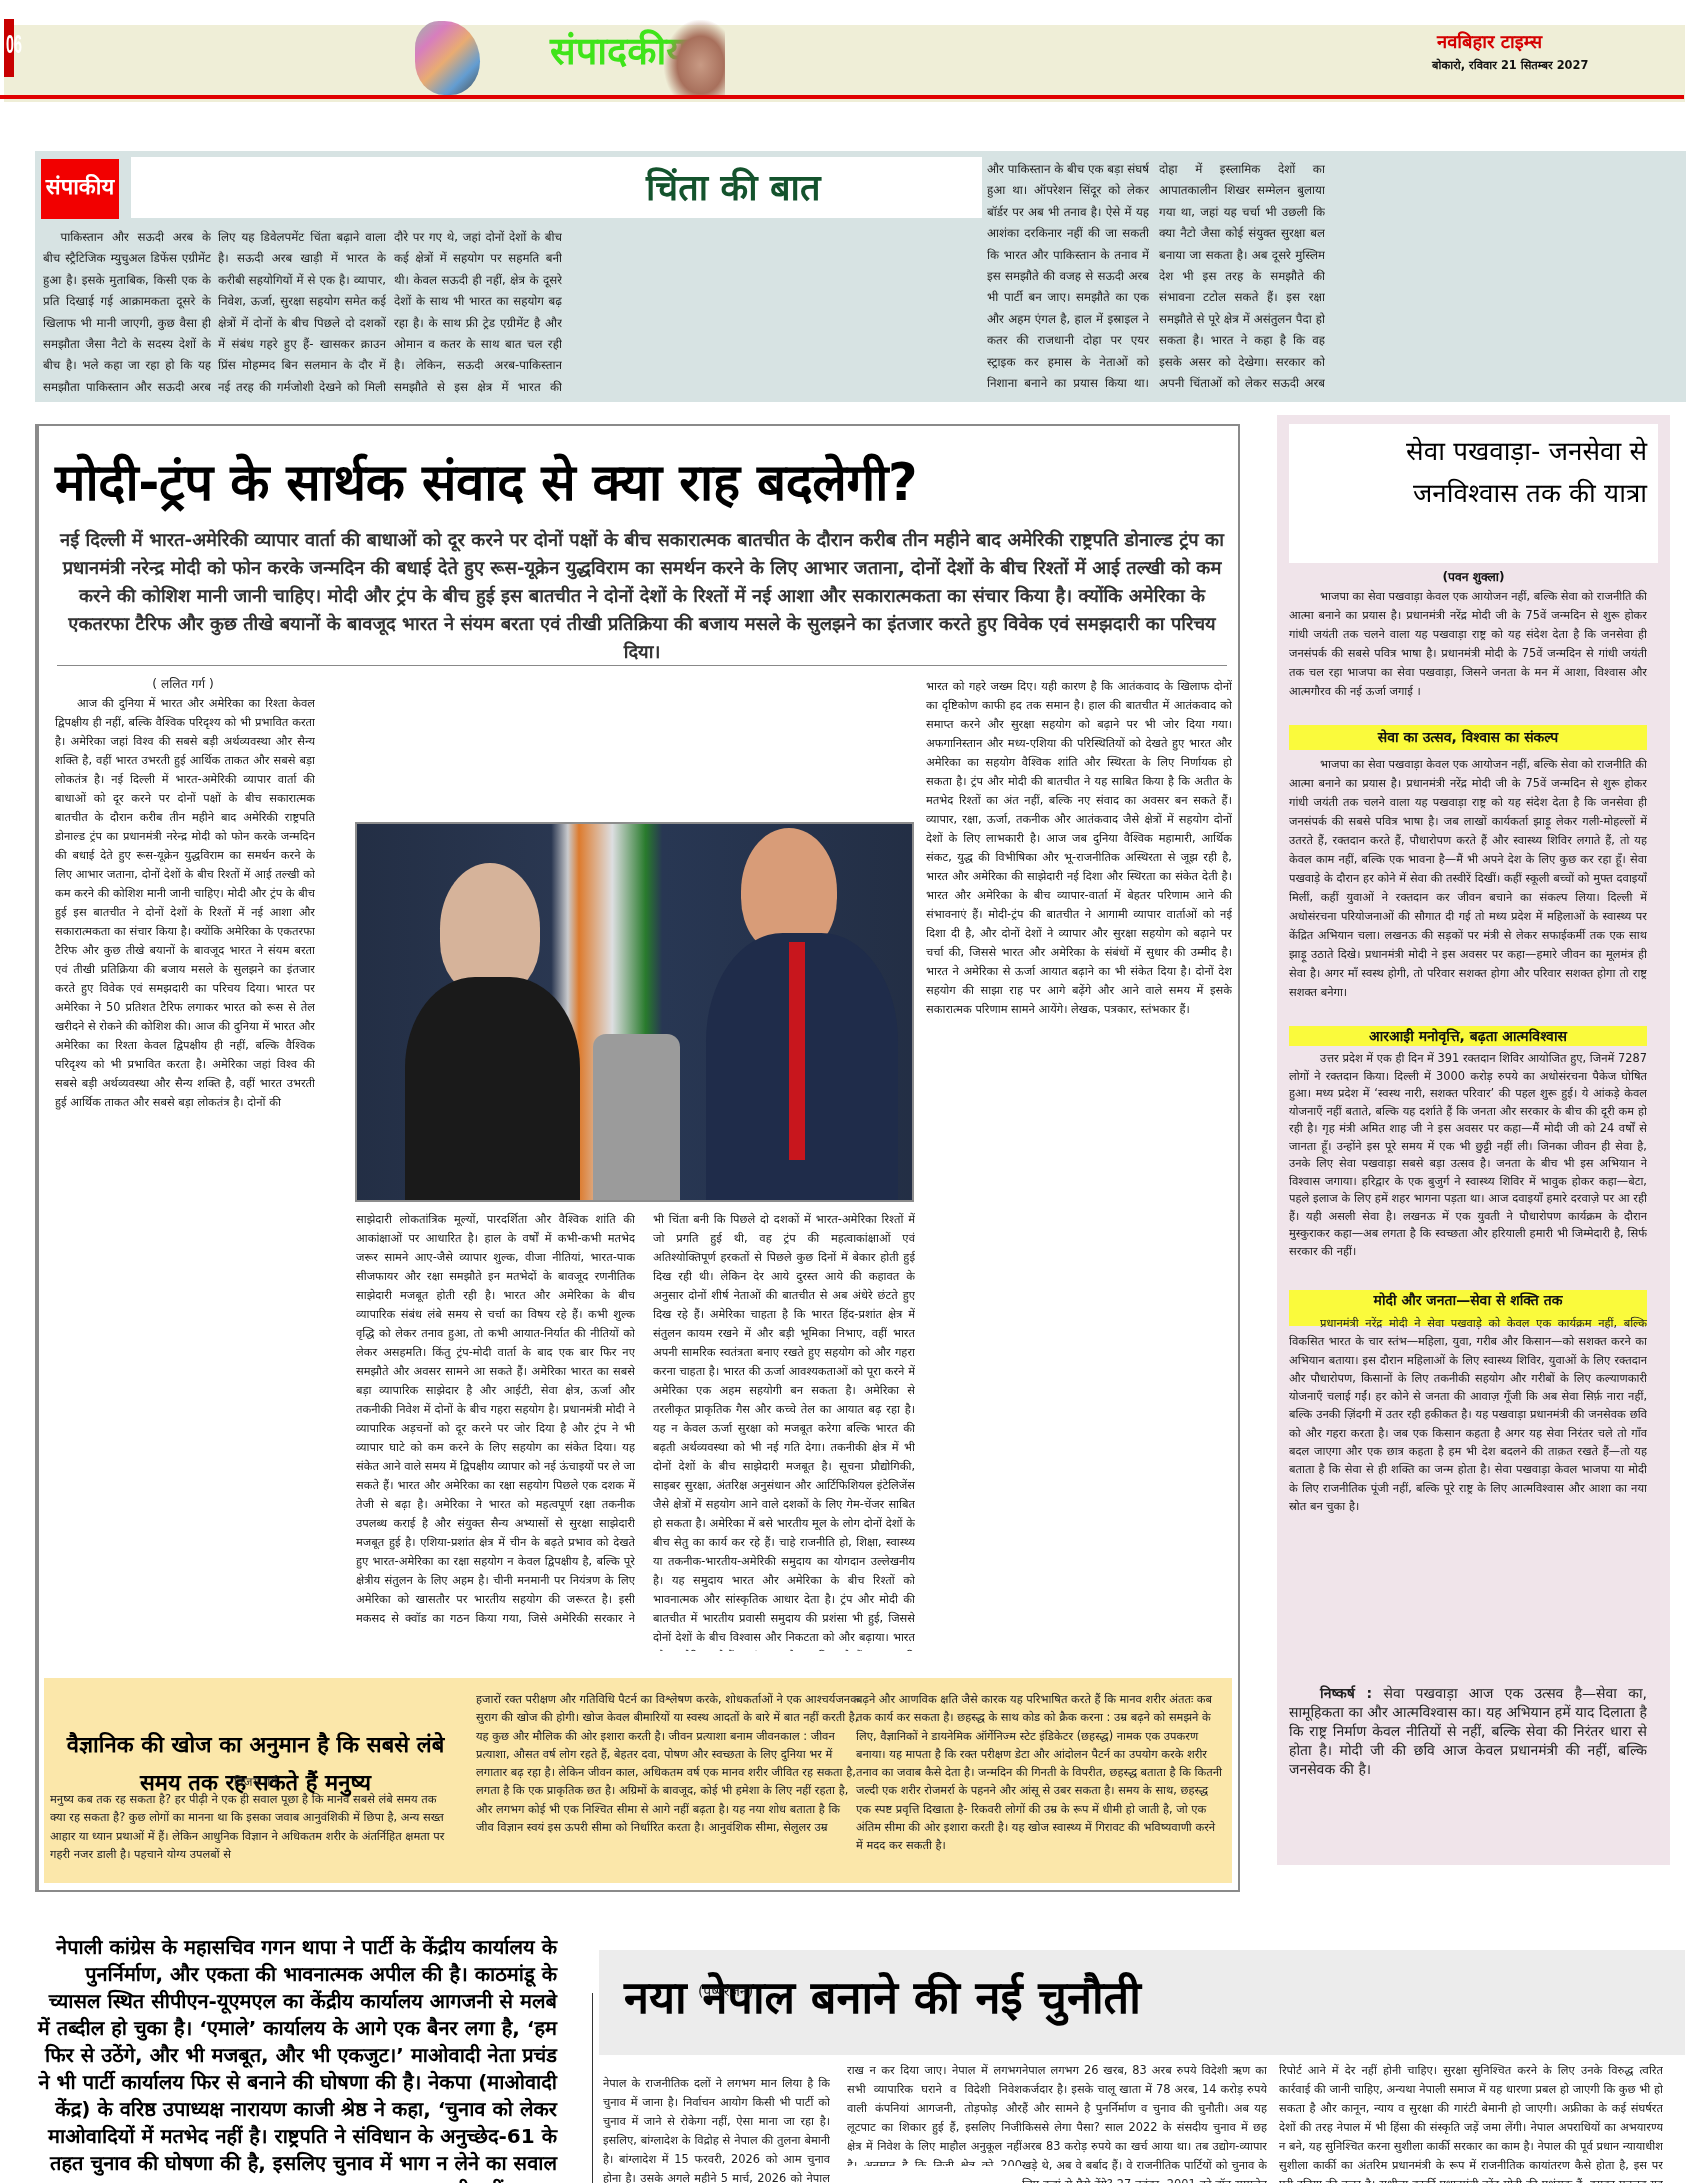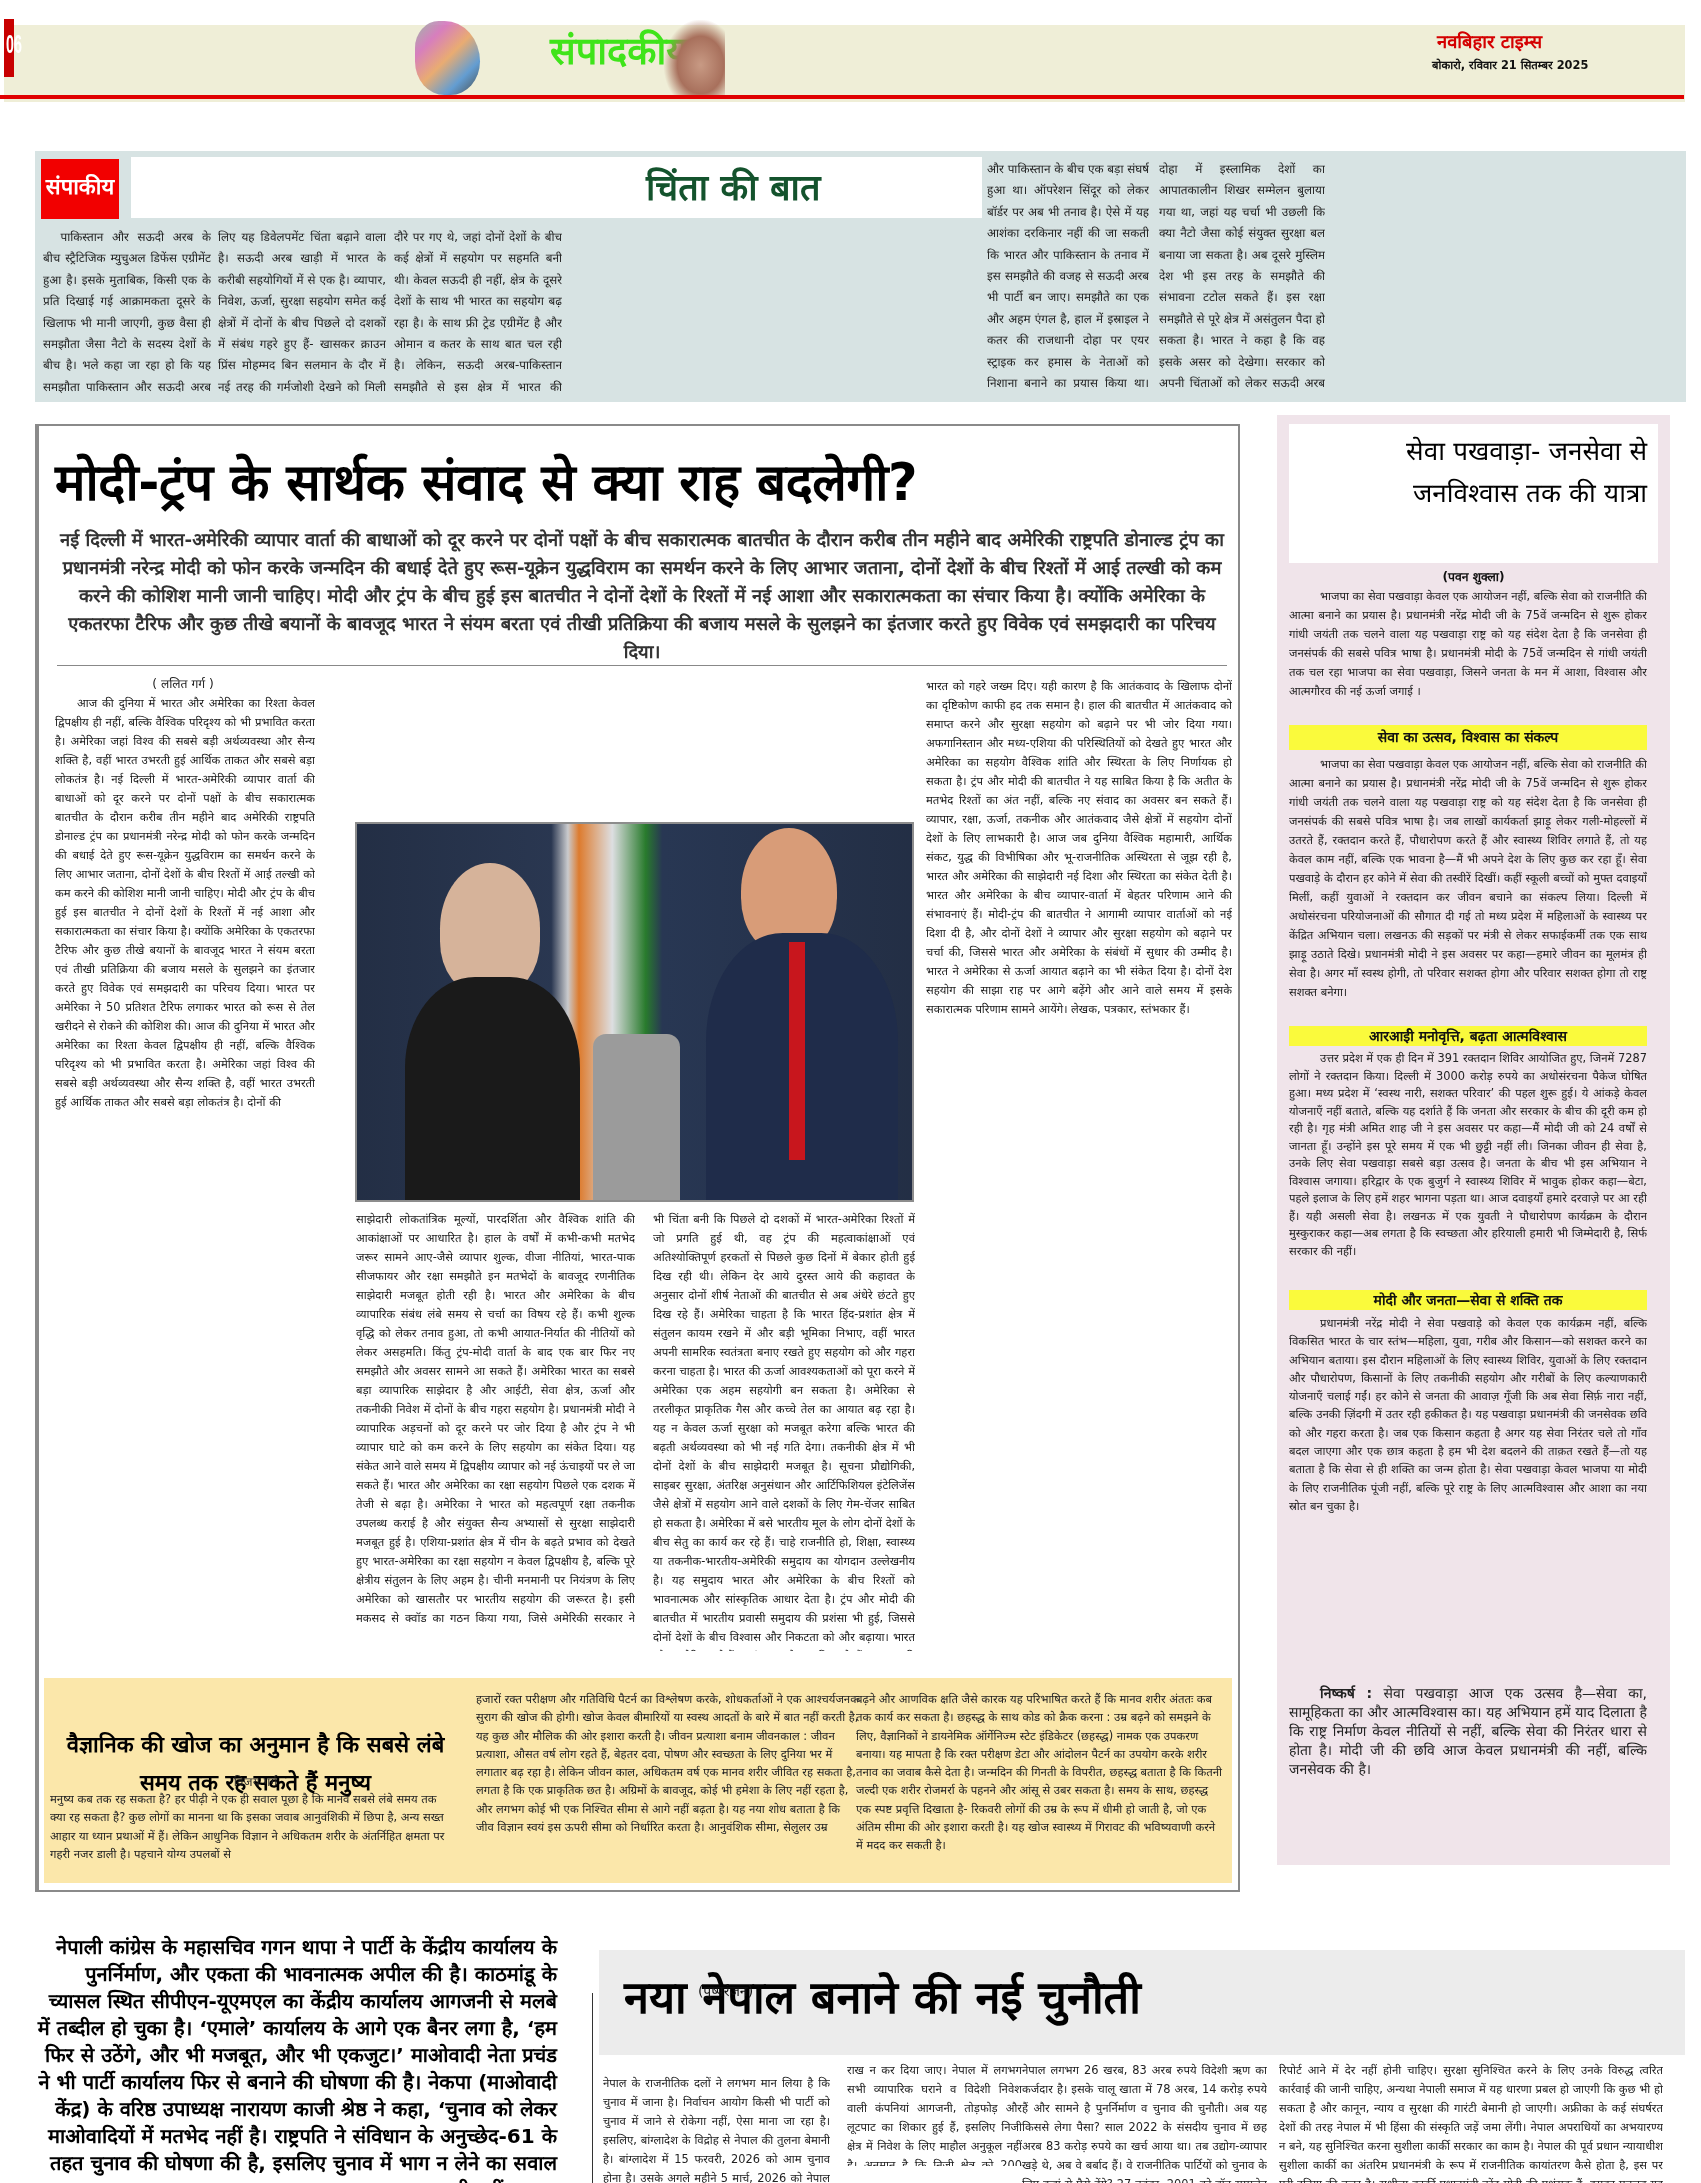--- a/index.html
+++ b/index.html
@@ -24,21 +24,21 @@
 <body>
 
 <div class="abs masthead"></div>
 <div class="abs" style="left:4.4px;top:19px;width:9.6px;height:58px;background:#c80000;"></div>
 <div class="abs" style="left:6.1px;top:31px;color:#fff;font-weight:bold;font-size:26px;font-family:'Liberation Sans',sans-serif;line-height:26px;transform:scaleX(0.55);transform-origin:left top;">06</div>
 <div class="abs" style="left:4.4px;top:19px;width:1681px;height:58px;background:#efeed7;z-index:-1;"></div>
 <div class="abs collage" style="left:415px;top:21px;width:65px;height:74px;"></div>
 <div class="abs" style="left:550px;top:27px;font-size:38px;font-weight:bold;color:#3fe41a;line-height:48px;">संपादकीय</div>
 <div class="abs gandhi" style="left:664px;top:20px;width:61px;height:75px;"></div>
 <div class="abs" style="left:1437px;top:31px;font-size:18.3px;font-weight:bold;color:#d40000;line-height:22px;">नवबिहार टाइम्स</div>
-<div class="abs" style="left:1432px;top:58px;font-size:11.4px;font-weight:bold;color:#111;line-height:14px;">बोकारो, रविवार 21 सितम्बर 2025</div>
+<div class="abs" style="left:1432px;top:58px;font-size:11.4px;font-weight:bold;color:#111;line-height:14px;">बोकारो, रविवार 21 सितम्बर 2027</div>
 <div class="abs" style="left:0;top:95px;width:1684px;height:4.4px;background:#e00000;"></div>
 
 <div class="abs" style="left:35px;top:151px;width:1651px;height:251px;background:#d7e3e3;"></div>
 <div class="abs" style="left:41px;top:159px;width:78px;height:60px;background:#f20000;"></div>
 <div class="abs" style="left:41px;top:167px;width:78px;text-align:center;color:#fff;font-size:22px;font-weight:bold;line-height:39px;">संपाकीय</div>
 <div class="abs" style="left:131px;top:157px;width:851px;height:61px;background:#fff;"></div>
 <div class="abs" style="left:646px;top:164px;font-size:36px;font-weight:bold;line-height:48px;color:#14532d;">चिंता की बात</div>
 
 <div class="abs edit-col" style="left:43px;top:227px;width:168px;height:166px;overflow:hidden;text-indent:17.5px;">पाकिस्तान और सऊदी अरब के बीच स्ट्रैटिजिक म्युचुअल डिफेंस एग्रीमेंट हुआ है। इसके मुताबिक, किसी एक के प्रति दिखाई गई आक्रामकता दूसरे के खिलाफ भी मानी जाएगी, कुछ वैसा ही समझौता जैसा नैटो के सदस्य देशों के बीच है। भले कहा जा रहा हो कि यह समझौता पाकिस्तान और सऊदी अरब के लंबे ऐतिहासिक रिश्तों का परिणाम है, लेकिन भारत के</div>
 <div class="abs edit-col" style="left:218px;top:227px;width:168px;height:166px;overflow:hidden;">लिए यह डिवेलपमेंट चिंता बढ़ाने वाला है। सऊदी अरब खाड़ी में भारत के करीबी सहयोगियों में से एक है। व्यापार, निवेश, ऊर्जा, सुरक्षा सहयोग समेत कई क्षेत्रों में दोनों के बीच पिछले दो दशकों में संबंध गहरे हुए हैं- खासकर क्राउन प्रिंस मोहम्मद बिन सलमान के दौर में नई तरह की गर्मजोशी देखने को मिली है। पीएम नरेंद्र मोदी इस साल अप्रैल में ही अपने तीसरे सऊदी</div>
@@ -81,21 +81,21 @@
 <div class="abs" style="left:1306px;top:430px;width:341px;text-align:right;font-size:26px;line-height:42px;font-weight:normal;color:#000;">सेवा पखवाड़ा- जनसेवा से जनविश्वास तक की यात्रा</div>
 <div class="abs" style="left:1289px;top:568px;width:369px;text-align:center;font-size:12.2px;font-weight:bold;color:#111;">(पवन शुक्ला)</div>
 <div class="abs side-text" style="left:1289px;top:587px;width:358px;height:135px;overflow:hidden;text-indent:31px;font-size:11.4px;line-height:19px;">भाजपा का सेवा पखवाड़ा केवल एक आयोजन नहीं, बल्कि सेवा को राजनीति की आत्मा बनाने का प्रयास है। प्रधानमंत्री नरेंद्र मोदी जी के 75वें जन्मदिन से शुरू होकर गांधी जयंती तक चलने वाला यह पखवाड़ा राष्ट्र को यह संदेश देता है कि जनसेवा ही जनसंपर्क की सबसे पवित्र भाषा है। प्रधानमंत्री मोदी के 75वें जन्मदिन से गांधी जयंती तक चल रहा भाजपा का सेवा पखवाड़ा, जिसने जनता के मन में आशा, विश्वास और आत्मगौरव की नई ऊर्जा जगाई ।</div>
 
 <div class="abs yellow-head" style="left:1289px;top:725px;width:358px;height:25px;line-height:25px;font-size:14px;">सेवा का उत्सव, विश्वास का संकल्प</div>
 <div class="abs side-text" style="left:1289px;top:755px;width:358px;height:275px;overflow:hidden;text-indent:31px;font-size:11.4px;line-height:19px;">भाजपा का सेवा पखवाड़ा केवल एक आयोजन नहीं, बल्कि सेवा को राजनीति की आत्मा बनाने का प्रयास है। प्रधानमंत्री नरेंद्र मोदी जी के 75वें जन्मदिन से शुरू होकर गांधी जयंती तक चलने वाला यह पखवाड़ा राष्ट्र को यह संदेश देता है कि जनसेवा ही जनसंपर्क की सबसे पवित्र भाषा है। जब लाखों कार्यकर्ता झाड़ू लेकर गली-मोहल्लों में उतरते हैं, रक्तदान करते हैं, पौधारोपण करते हैं और स्वास्थ्य शिविर लगाते हैं, तो यह केवल काम नहीं, बल्कि एक भावना है—मैं भी अपने देश के लिए कुछ कर रहा हूँ। सेवा पखवाड़े के दौरान हर कोने में सेवा की तस्वीरें दिखीं। कहीं स्कूली बच्चों को मुफ्त दवाइयाँ मिलीं, कहीं युवाओं ने रक्तदान कर जीवन बचाने का संकल्प लिया। दिल्ली में अधोसंरचना परियोजनाओं की सौगात दी गई तो मध्य प्रदेश में महिलाओं के स्वास्थ्य पर केंद्रित अभियान चला। लखनऊ की सड़कों पर मंत्री से लेकर सफाईकर्मी तक एक साथ झाड़ू उठाते दिखे। प्रधानमंत्री मोदी ने इस अवसर पर कहा—हमारे जीवन का मूलमंत्र ही सेवा है। अगर माँ स्वस्थ होगी, तो परिवार सशक्त होगा और परिवार सशक्त होगा तो राष्ट्र सशक्त बनेगा।</div>
 
 <div class="abs yellow-head" style="left:1289px;top:1026px;width:358px;height:20px;line-height:20px;font-size:14px;">आरआईी मनोवृत्ति, बढ़ता आत्मविश्वास</div>
 <div class="abs side-text" style="left:1289px;top:1050px;width:358px;height:240px;overflow:hidden;text-indent:31px;font-size:11.4px;line-height:17.5px;">उत्तर प्रदेश में एक ही दिन में 391 रक्तदान शिविर आयोजित हुए, जिनमें 7287 लोगों ने रक्तदान किया। दिल्ली में 3000 करोड़ रुपये का अधोसंरचना पैकेज घोषित हुआ। मध्य प्रदेश में ‘स्वस्थ नारी, सशक्त परिवार’ की पहल शुरू हुई। ये आंकड़े केवल योजनाएँ नहीं बताते, बल्कि यह दर्शाते हैं कि जनता और सरकार के बीच की दूरी कम हो रही है। गृह मंत्री अमित शाह जी ने इस अवसर पर कहा—मैं मोदी जी को 24 वर्षों से जानता हूँ। उन्होंने इस पूरे समय में एक भी छुट्टी नहीं ली। जिनका जीवन ही सेवा है, उनके लिए सेवा पखवाड़ा सबसे बड़ा उत्सव है। जनता के बीच भी इस अभियान ने विश्वास जगाया। हरिद्वार के एक बुजुर्ग ने स्वास्थ्य शिविर में भावुक होकर कहा—बेटा, पहले इलाज के लिए हमें शहर भागना पड़ता था। आज दवाइयाँ हमारे दरवाज़े पर आ रही हैं। यही असली सेवा है। लखनऊ में एक युवती ने पौधारोपण कार्यक्रम के दौरान मुस्कुराकर कहा—अब लगता है कि स्वच्छता और हरियाली हमारी भी जिम्मेदारी है, सिर्फ सरकार की नहीं।</div>
 
-<div class="abs yellow-head" style="left:1289px;top:1290px;width:358px;height:20px;line-height:20px;font-size:14px;">मोदी और जनता—सेवा से शक्ति तक</div>
+<div class="abs yellow-head" style="left:1289px;top:1290px;width:358px;height:36px;line-height:20px;font-size:14px;">मोदी और जनता—सेवा से शक्ति तक</div>
 <div class="abs side-text" style="left:1289px;top:1314px;width:358px;height:402px;overflow:hidden;text-indent:31px;font-size:11.4px;line-height:18.3px;">प्रधानमंत्री नरेंद्र मोदी ने सेवा पखवाड़े को केवल एक कार्यक्रम नहीं, बल्कि विकसित भारत के चार स्तंभ—महिला, युवा, गरीब और किसान—को सशक्त करने का अभियान बताया। इस दौरान महिलाओं के लिए स्वास्थ्य शिविर, युवाओं के लिए रक्तदान और पौधारोपण, किसानों के लिए तकनीकी सहयोग और गरीबों के लिए कल्याणकारी योजनाएँ चलाई गईं। हर कोने से जनता की आवाज़ गूँजी कि अब सेवा सिर्फ़ नारा नहीं, बल्कि उनकी ज़िंदगी में उतर रही हकीकत है। यह पखवाड़ा प्रधानमंत्री की जनसेवक छवि को और गहरा करता है। जब एक किसान कहता है अगर यह सेवा निरंतर चले तो गाँव बदल जाएगा और एक छात्र कहता है हम भी देश बदलने की ताक़त रखते हैं—तो यह बताता है कि सेवा से ही शक्ति का जन्म होता है। सेवा पखवाड़ा केवल भाजपा या मोदी के लिए राजनीतिक पूंजी नहीं, बल्कि पूरे राष्ट्र के लिए आत्मविश्वास और आशा का नया स्रोत बन चुका है।</div>
 
 <div class="abs side-text" style="left:1289px;top:1684px;width:358px;height:131px;overflow:hidden;font-size:14px;line-height:19px;">
   <span style="padding-left:31px;font-weight:bold;">निष्कर्ष :</span>
   <span>सेवा पखवाड़ा आज एक उत्सव है—सेवा का, सामूहिकता का और आत्मविश्वास का। यह अभियान हमें याद दिलाता है कि राष्ट्र निर्माण केवल नीतियों से नहीं, बल्कि सेवा की निरंतर धारा से होता है। मोदी जी की छवि आज केवल प्रधानमंत्री की नहीं, बल्कि जनसेवक की है।</span>
 </div>
 
 <div class="abs" style="left:35px;top:1934px;width:522px;text-align:right;font-size:20px;line-height:27px;font-weight:bold;color:#000;">नेपाली कांग्रेस के महासचिव गगन थापा ने पार्टी के केंद्रीय कार्यालय के पुनर्निर्माण, और एकता की भावनात्मक अपील की है। काठमांडू के च्यासल स्थित सीपीएन-यूएमएल का केंद्रीय कार्यालय आगजनी से मलबे में तब्दील हो चुका है। ‘एमाले’ कार्यालय के आगे एक बैनर लगा है, ‘हम फिर से उठेंगे, और भी मजबूत, और भी एकजुट।’ माओवादी नेता प्रचंड ने भी पार्टी कार्यालय फिर से बनाने की घोषणा की है। नेकपा (माओवादी केंद्र) के वरिष्ठ उपाध्यक्ष नारायण काजी श्रेष्ठ ने कहा, ‘चुनाव को लेकर माओवादियों में मतभेद नहीं है। राष्ट्रपति ने संविधान के अनुच्छेद-61 के तहत चुनाव की घोषणा की है, इसलिए चुनाव में भाग न लेने का सवाल ही नहीं उठता।</div>
 
 <div class="abs" style="left:592px;top:1993px;width:0.9px;height:493px;background:#333;"></div>

